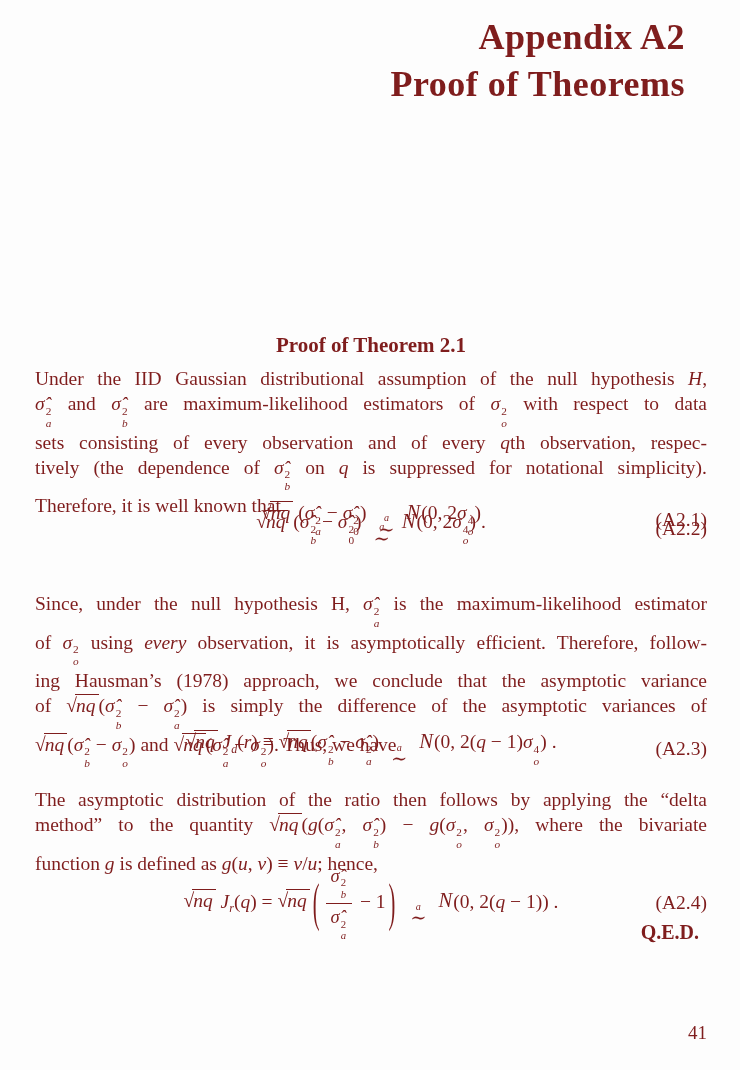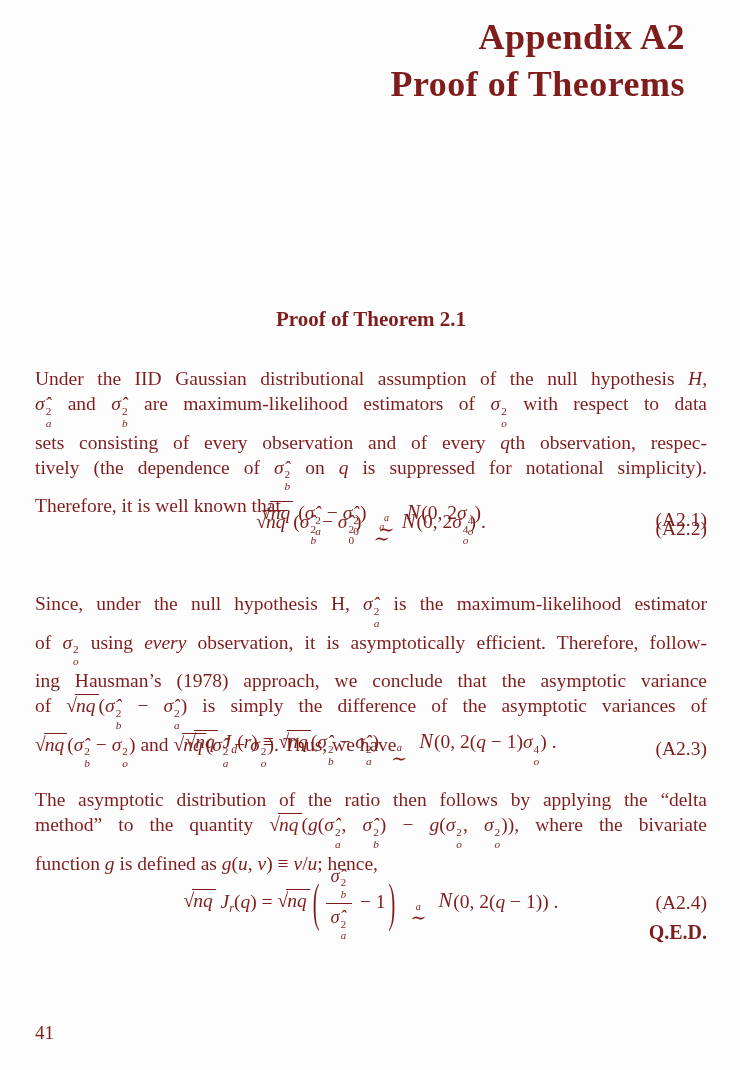--- a/index.html
+++ b/index.html
@@ -21,21 +21,21 @@
     text-align: right;
     font-size: 36px;
     line-height: 47px;
     font-weight: 700;
     letter-spacing: 0.5px;
   }
 
   
   .sec-title {
     position: absolute;
-    top: 307px;
+    top: 333px;
     left: 35px;
     width: 672px;
     text-align: center;
     font-size: 21px;
     font-weight: 700;
   }
 
   
   .para {
     position: absolute;
@@ -114,33 +114,33 @@
     vertical-align: middle;
     margin: 0 3px;
     font-weight: 400;
   }
 
   sub { font-size: 0.62em; }
 
   .qed {
     position: absolute;
     top: 921px;
-    left: 35px;
+    left: 27px;
     width: 672px;
     text-align: right;
     font-size: 20px;
     font-weight: 700;
   }
 
   .pageno {
     position: absolute;
     top: 1022px;
     left: 35px;
     width: 672px;
-    text-align: left;
+    text-align: right;
     font-size: 19px;
   }
 </style>
 </head>
 <body>
 
 <div class="page">
 
   <div class="header">
     <div>Appendix A2</div>

